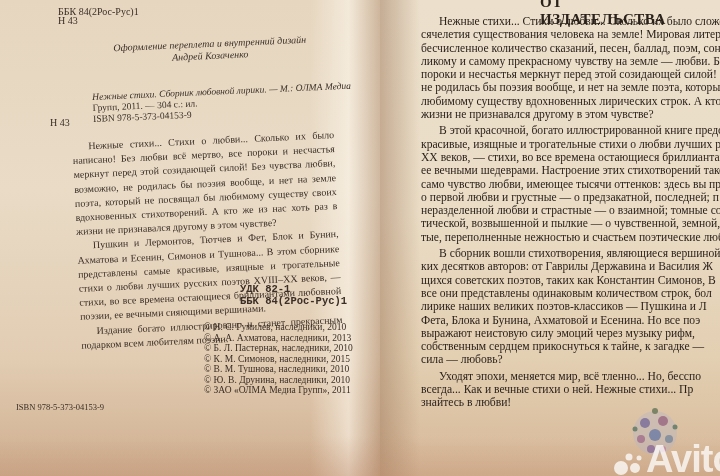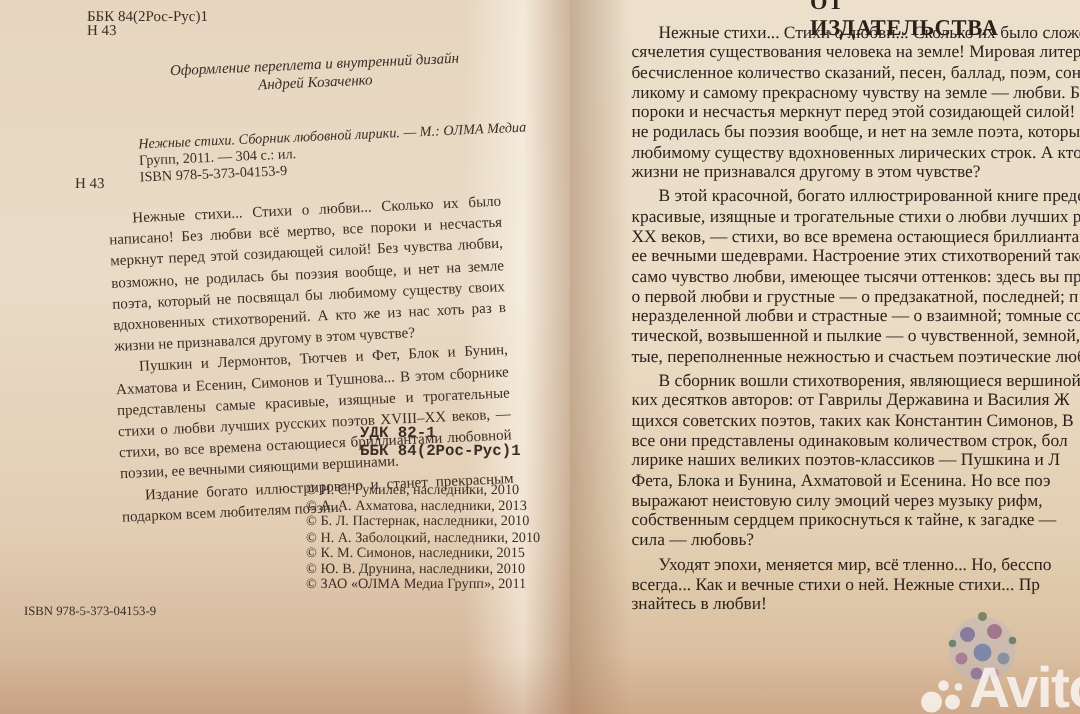--- a/index.html
+++ b/index.html
@@ -85,22 +85,22 @@
 
     <div class="udk-block">
       <div>УДК 82-1</div>
       <div>ББК 84(2Рос-Рус)1</div>
     </div>
 
     <div class="copyrights">
       <div>© Н. С. Гумилев, наследники, 2010</div>
       <div>© А. А. Ахматова, наследники, 2013</div>
       <div>© Б. Л. Пастернак, наследники, 2010</div>
-      <div>© Н. А. Заболоцкий, наследники, 2010</div>
       <div>© К. М. Симонов, наследники, 2015</div>
+      <div>© В. М. Тушнова, наследники, 2010</div>
       <div>© Ю. В. Друнина, наследники, 2010</div>
       <div>© ЗАО «ОЛМА Медиа Групп», 2011</div>
     </div>
 
     <div class="isbn-bottom">ISBN 978-5-373-04153-9</div>
   </div>
 
   <div class="right-content">
     <div class="heading">ОТ ИЗДАТЕЛЬСТВА</div>
     <div class="preface" id="preface">

